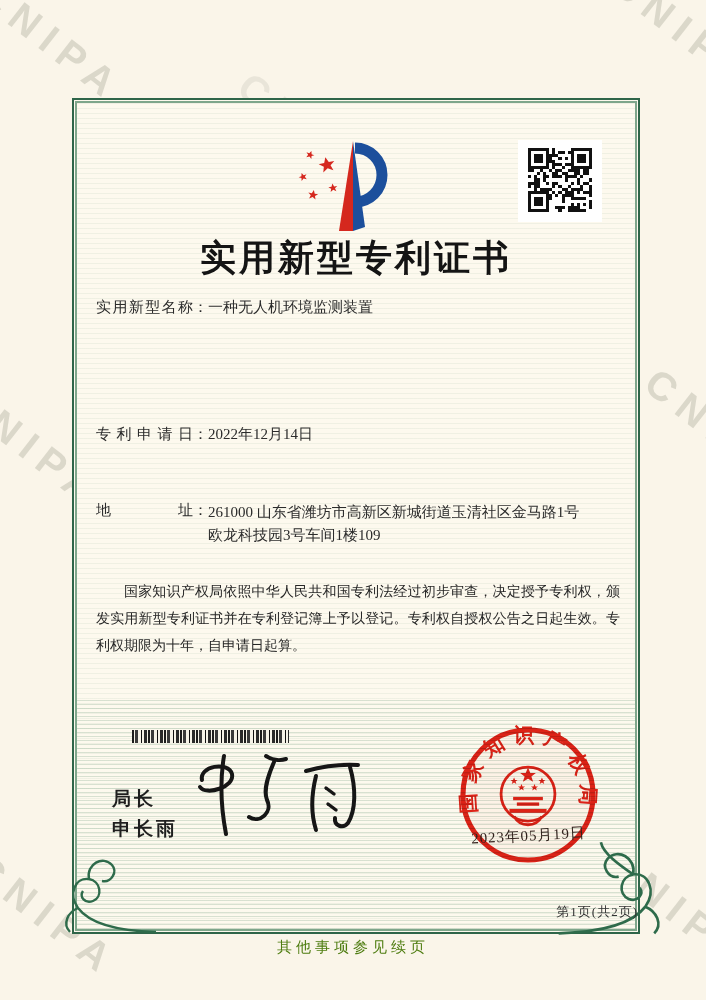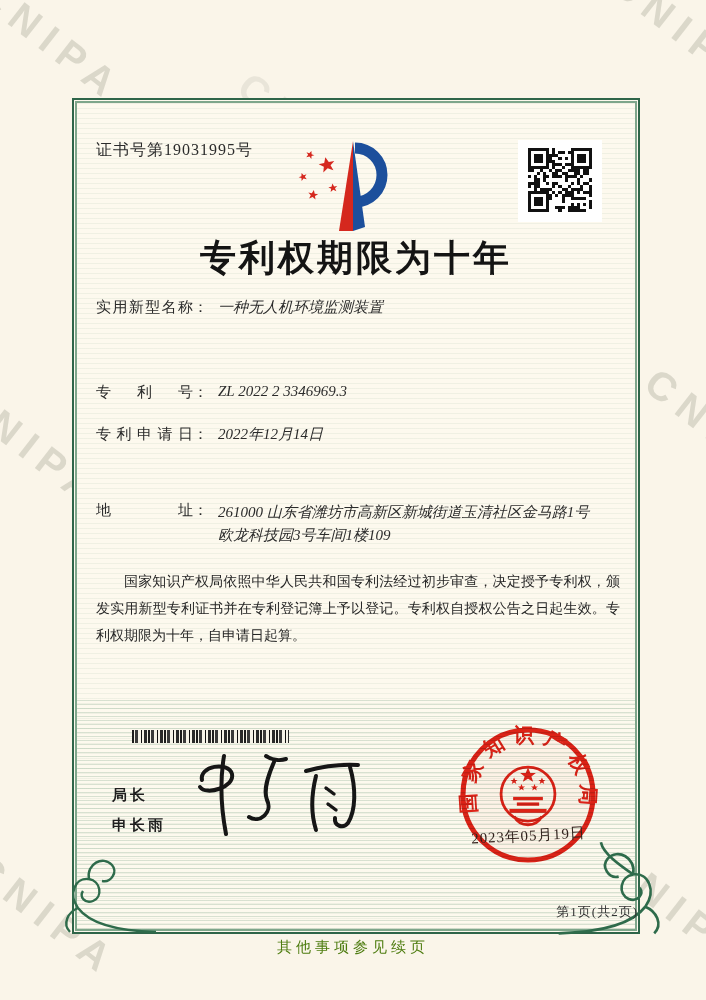--- a/index.html
+++ b/index.html
@@ -49,42 +49,42 @@
     position:absolute; left:0; right:0; top:134px; text-align:center;
     font-size:36px; font-weight:bold; letter-spacing:3px; color:#141414;
   }
 
   .row{ position:absolute; left:22px; font-size:15px; color:#2b2b2b; white-space:nowrap; }
   .lbl{
     display:inline-block; width:97px; text-align:justify; text-align-last:justify;
     vertical-align:top;
   }
   .colon{ display:inline-block; vertical-align:top; }
-  .val{ display:inline-block; margin-left:10px; vertical-align:top;font-style:italic; }
+  .val{ display:inline-block; margin-left:0; vertical-align:top; }
   .val.wrap{ width:372px; white-space:normal; line-height:23px; }
   .pair2{ position:absolute; left:280px; top:0; }
   .pair2 .lbl{ width:92px; }
 
   .para{
     position:absolute; left:22px; width:524px; font-size:14px; line-height:27px;
     text-align:justify; text-indent:2em; color:#262626;
   }
 
   .barcode{
     position:absolute; left:58px; top:630px; width:157px; height:13px;
     background:repeating-linear-gradient(90deg,
       #1c1c1c 0 2px, #f6f3e8 2px 3px,
       #3a3a3a 3px 6px, #f6f3e8 6px 9px,
       #111 9px 10px, #f6f3e8 10px 12px,
       #2a2a2a 12px 15px, #f6f3e8 15px 16px);
   }
 
   .signer{
     position:absolute; left:38px; font-family:"Liberation Sans","DejaVu Sans",sans-serif;
-    font-weight:bold; font-size:15px; letter-spacing:3px; color:#1f1f1f;
+    font-weight:bold; font-size:19px; letter-spacing:3px; color:#1f1f1f;
   }
   .signature{ position:absolute; left:112px; top:648px; }
 
   .seal{ position:absolute; left:375px; top:616px; mix-blend-mode:multiply; }
 
   .flourish{ position:absolute; pointer-events:none; }
 
   .page-no{
     position:absolute; left:0; right:0; top:803px; text-align:right;
     font-size:13px; letter-spacing:1px; color:#333;
@@ -107,21 +107,20 @@
   <span class="wm" style="left:632px; top:408px;">CNIPA</span>
   <span class="wm green" style="left:135px; top:592px;">CNIPA</span>
   <span class="wm" style="left:-40px; top:893px;">CNIPA</span>
   <span class="wm" style="left:592px; top:888px;">CNIPA</span>
 
   <div class="frame">
     <div class="frame-inner"></div>
     <div class="stripes-all"></div>
     <div class="stripes-bottom"></div>
 
-    <div class="cert-no">证书号第19031995号</div>
 
     <svg class="logo" width="120" height="100" viewBox="0 0 120 100">
       <defs>
         <polygon id="st" points="0,-10 2.94,-3.09 10,-3.09 4.28,1.18 6.47,8.09 0,4 -6.47,8.09 -4.28,1.18 -10,-3.09 -2.94,-3.09"></polygon>
       </defs>
       <path d="M59,10 A26,26 0 1 1 59,64" fill="none" stroke="#1c4f9c" stroke-width="11"></path>
       <polygon points="57,3 43,93 57,93" fill="#d5281e"></polygon>
       <polygon points="57,3 57,93 69,89" fill="#1c4f9c"></polygon>
       <use href="#st" transform="translate(31,27) scale(0.80) rotate(-12)" fill="#d5281e"></use>
       <use href="#st" transform="translate(14,17) scale(0.42) rotate(20)" fill="#d5281e"></use>
@@ -272,36 +271,33 @@
           <rect x="10" y="20" width="1" height="1" fill="#111"></rect>
           <rect x="13" y="20" width="1" height="1" fill="#111"></rect>
           <rect x="14" y="20" width="1" height="1" fill="#111"></rect>
           <rect x="15" y="20" width="1" height="1" fill="#111"></rect>
           <rect x="16" y="20" width="1" height="1" fill="#111"></rect>
           <rect x="17" y="20" width="1" height="1" fill="#111"></rect>
           <rect x="18" y="20" width="1" height="1" fill="#111"></rect>
         </svg>
     </div>
 
-    <div class="title">专利权期限为十年</div>
+    <div class="title">实用新型专利证书</div>
 
     <div class="row" style="top:198px;">
       <span class="lbl">实用新型名称</span><span class="colon">：</span><span class="val">一种无人机环境监测装置</span>
-    </div>
-    <div class="row" style="top:283px;">
-      <span class="lbl">专利号</span><span class="colon">：</span><span class="val">ZL 2022 2 3346969.3</span>
     </div>
     <div class="row" style="top:325px;">
       <span class="lbl">专利申请日</span><span class="colon">：</span><span class="val">2022年12月14日</span>
     </div>
     <div class="row" style="top:401px;">
       <span class="lbl">地址</span><span class="colon">：</span><span class="val wrap">261000 山东省潍坊市高新区新城街道玉清社区金马路1号欧龙科技园3号车间1楼109</span>
     </div>
 
-    <div class="para" style="top:468px;">国家知识产权局依照中华人民共和国专利法经过初步审查，决定授予专利权，颁发实用新型专利证书并在专利登记簿上予以登记。专利权自授权公告之日起生效。专利权期限为十年，自申请日起算。</div>
+    <div class="para" style="top:478px;">国家知识产权局依照中华人民共和国专利法经过初步审查，决定授予专利权，颁发实用新型专利证书并在专利登记簿上予以登记。专利权自授权公告之日起生效。专利权期限为十年，自申请日起算。</div>
 
     <div class="barcode"></div>
 
     <div class="signer" style="top:686px;">局长</div>
     <div class="signer" style="top:716px;">申长雨</div>
 
     <svg class="signature" width="210" height="95" viewBox="0 0 210 95" fill="none" stroke="#161616" stroke-width="4" stroke-linecap="round">
       <path d="M38,8 C34,32 35,60 40,86"></path>
       <path d="M16,32 C13,18 42,13 46,26 C49,39 20,48 14,39"></path>
       <path d="M80,8 C86,12 94,13 100,11"></path>

